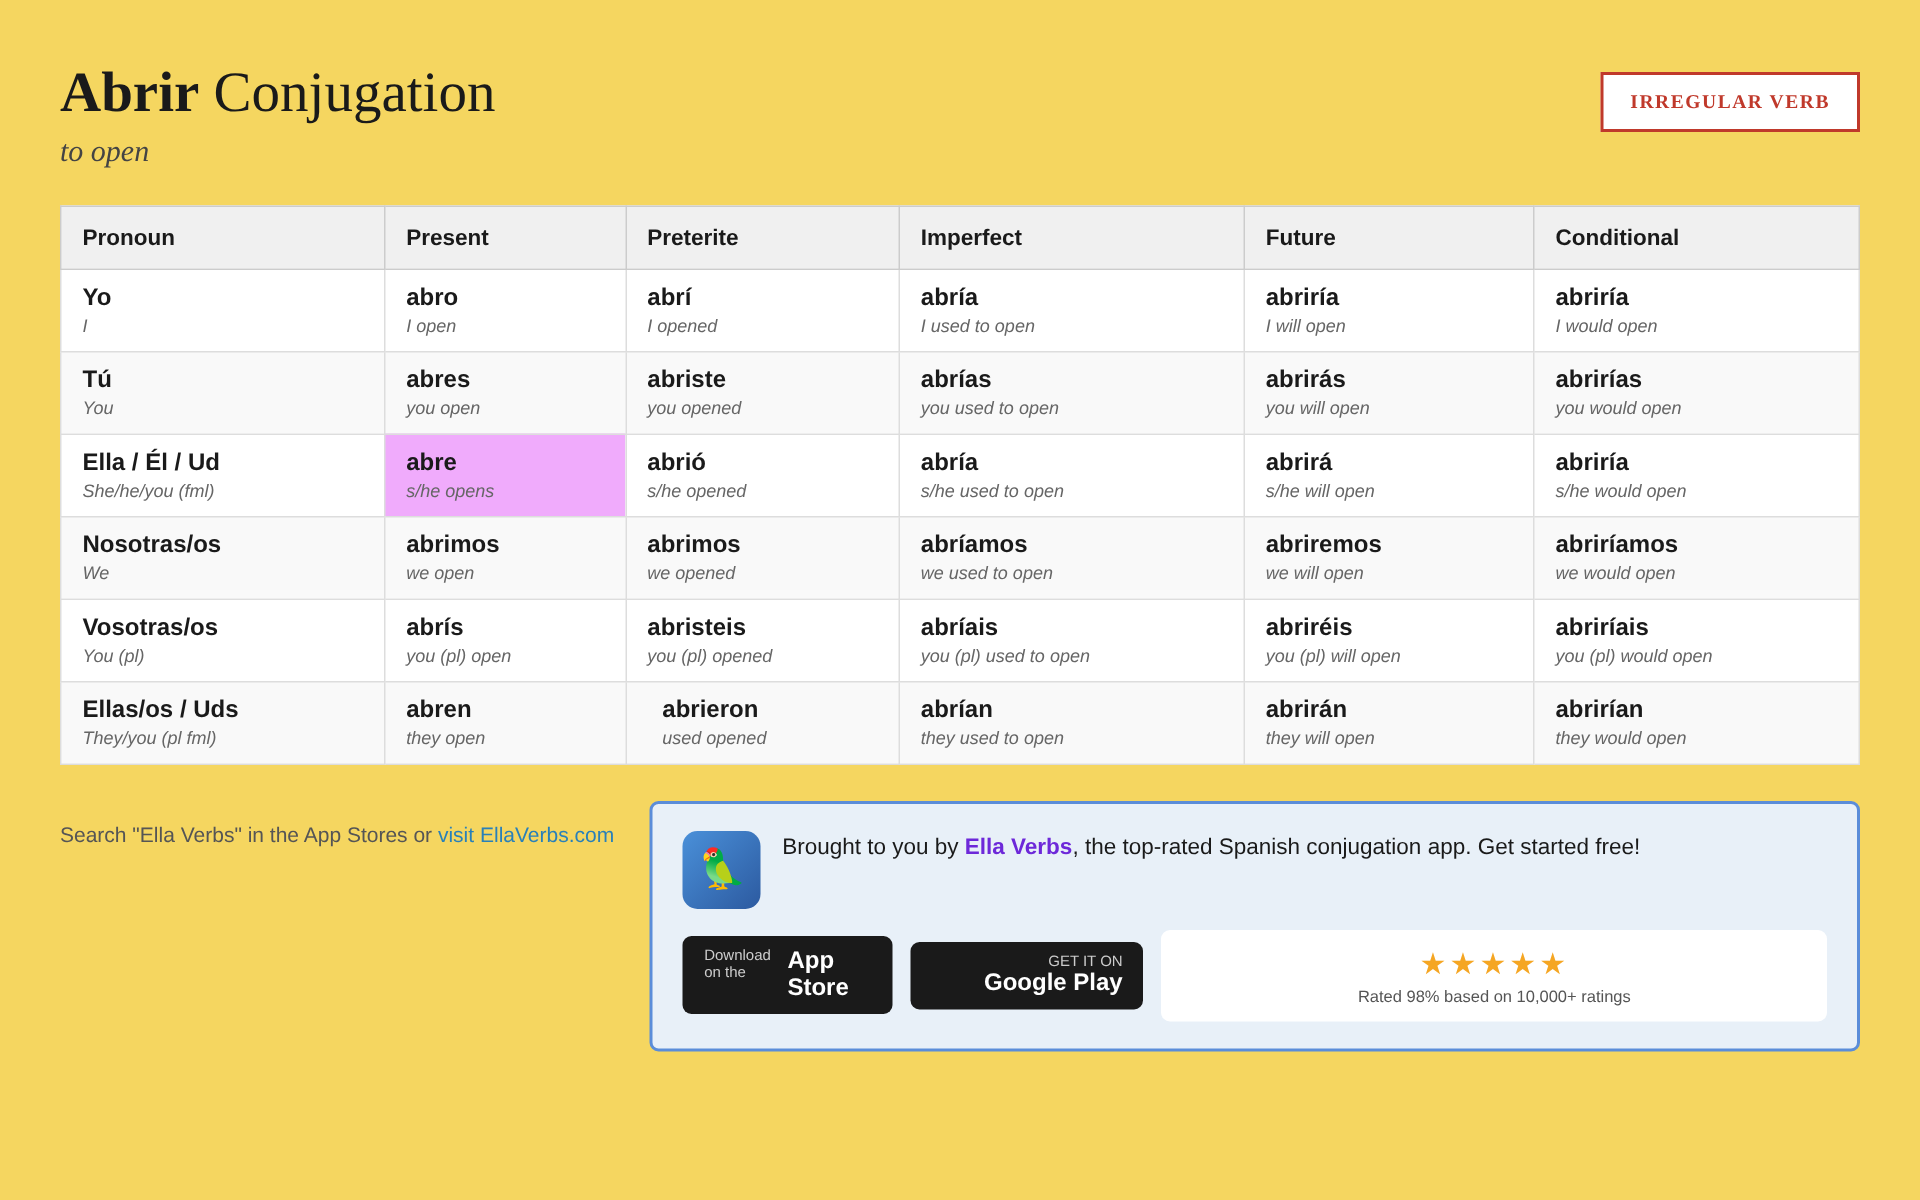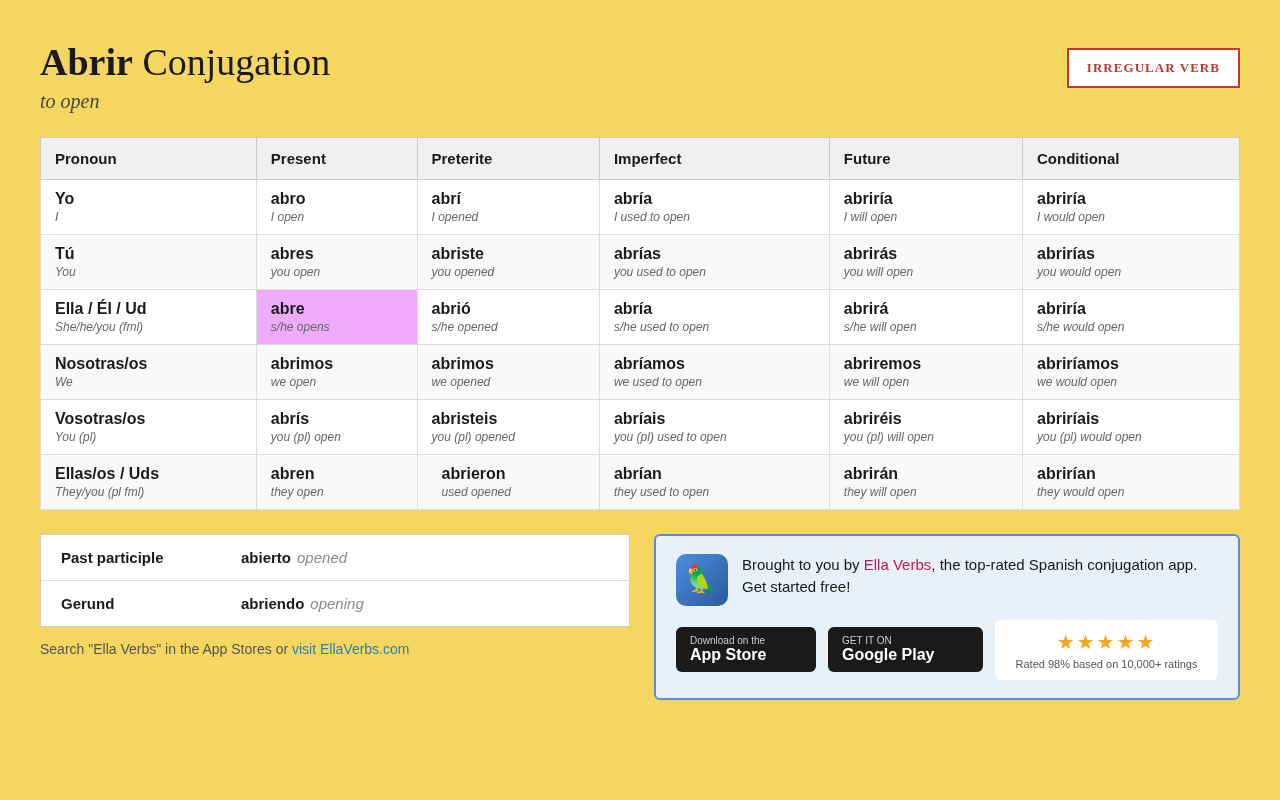--- a/index.html
+++ b/index.html
@@ -174,36 +174,36 @@
       align-items: center;
       justify-content: center;
       font-size: 26px;
     }
     .promo-text {
       font-size: 15px;
       color: #1a1a1a;
       line-height: 1.5;
     }
     .promo-text a {
-      color: #be185d;
-      font-weight: 400;
+      color: #6d28d9;
+      font-weight: 700;
       text-decoration: none;
     }
     .promo-buttons {
       display: flex;
       gap: 12px;
       align-items: center;
     }
     .app-store-btn {
       background: #1a1a1a;
       color: white;
       border-radius: 6px;
       padding: 8px 14px;
       display: flex;
-      flex-direction: column;
+      flex-direction: row;
       align-items: flex-start;
       text-decoration: none;
       width: 140px;
       cursor: pointer;
     }
     .app-store-btn .btn-small {
       font-size: 10px;
       color: #ccc;
     }
     .app-store-btn .btn-big {
@@ -211,21 +211,21 @@
       font-weight: 600;
       color: white;
     }
     .google-play-btn {
       background: #1a1a1a;
       color: white;
       border-radius: 6px;
       padding: 8px 14px;
       display: flex;
       flex-direction: column;
-      align-items: flex-start;
+      align-items: flex-end;
       text-decoration: none;
       width: 155px;
       cursor: pointer;
     }
     .google-play-btn .btn-small {
       font-size: 10px;
       color: #ccc;
     }
     .google-play-btn .btn-big {
       font-size: 16px;
@@ -438,38 +438,20 @@
           <span class="verb-main">abrirían</span>
           <span class="verb-sub">they would open</span>
         </td>
       </tr>
     </tbody>
 </table>
 
 <div class="bottom-section">
   <div class="bottom-left">
 
-    <div class="participle-table">
-      <table>
-        <tbody>
-            <tr>
-          <td class="participle-label">Past participle</td>
-          <td class="participle-value">
-            <span>abierto</span><span class="p-translation">opened</span>
-          </td>
-        </tr>
-        <tr>
-          <td class="participle-label">Gerund</td>
-          <td class="participle-value">
-            <span>abriendo</span><span class="p-translation">opening</span>
-          </td>
-        </tr>
-      </tbody>
-        </table>
-    </div>
 
     <div class="search-text">
       <span>Search "Ella Verbs" in the App Stores or </span><a href="#">visit EllaVerbs.com</a>
     </div>
   </div>
 
   <div class="promo-box">
     <div class="promo-header">
       <div class="promo-icon">
         <span>🦜</span>

